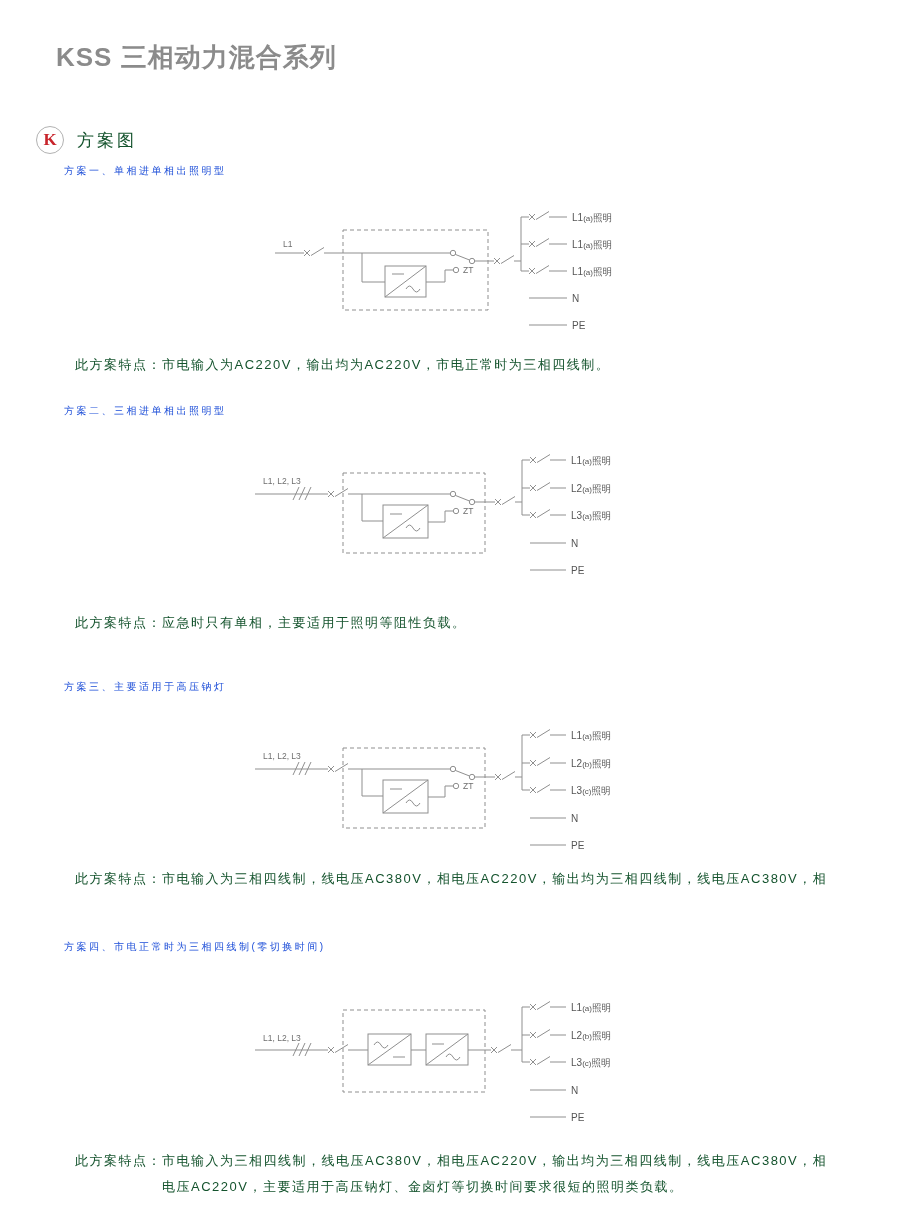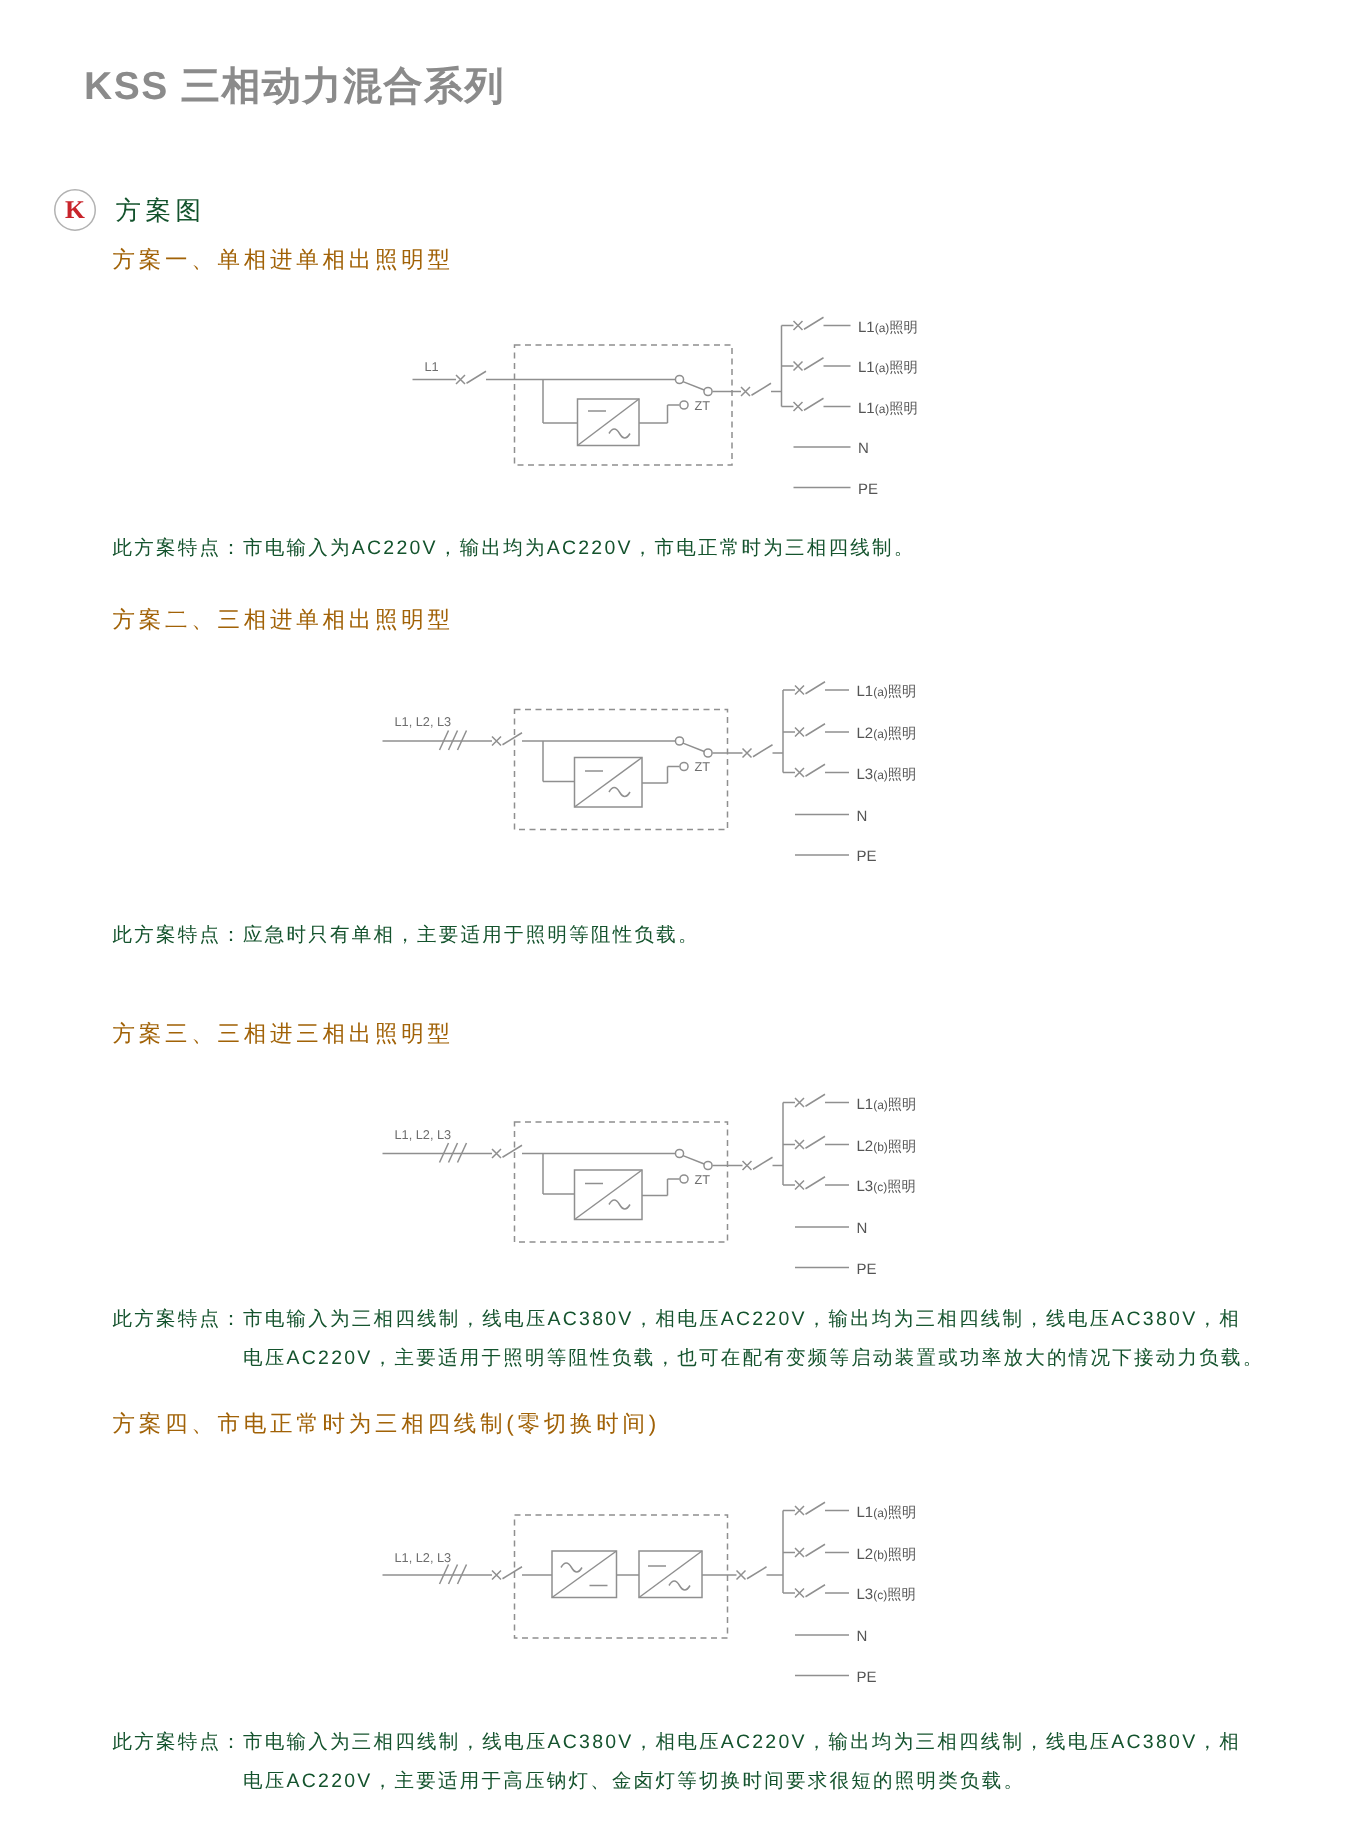--- a/index.html
+++ b/index.html
@@ -12,21 +12,21 @@
     left:56px;top:40px;font-size:26px;font-weight:700;color:#8b8b8b;letter-spacing:1px;
   }
   .section-row{left:36px;top:126px;display:flex;align-items:center;gap:13px;}
   .k-badge{
     width:28px;height:28px;border:1.6px solid #b2b2b2;border-radius:50%;
     color:#c8242b;font-family:"Liberation Serif", serif;font-weight:700;font-size:17px;
     display:flex;align-items:center;justify-content:center;box-sizing:border-box;
   }
   .section-label{font-size:17px;color:#14532d;letter-spacing:3px;}
   .scheme-heading{
-    left:75px;font-size:15px;color:#a16207;letter-spacing:2.5px;white-space:nowrap;
+    left:64px;font-size:10px;color:#1d4ed8;letter-spacing:2.5px;white-space:nowrap;
   }
   .note{
     left:75px;display:flex;font-size:13px;color:#14532d;letter-spacing:1.5px;line-height:26px;
   }
   .note-label{white-space:nowrap;}
   .note-lines div{white-space:nowrap;}
   svg.dg{position:absolute;overflow:visible;}
   svg.dg line, svg.dg path, svg.dg rect{stroke:#8f8f8f;stroke-width:1;fill:none;}
   svg.dg rect.dashed{stroke-dasharray:4 3;}
   svg.dg circle{fill:#ffffff;stroke:#8f8f8f;stroke-width:1;}
@@ -156,21 +156,21 @@
   <text class="lbl" x="318" y="126" font-size="10">PE</text>
 </svg>
 
 <div class="abs note" style="top:610px;">
   <span class="note-label">此方案特点：</span>
   <div class="note-lines">
     <div>应急时只有单相，主要适用于照明等阻性负载。</div>
   </div>
 </div>
 
-<div class="abs scheme-heading" style="top:680px;">方案三、三相进三相出照明型</div>
+<div class="abs scheme-heading" style="top:680px;">方案三、主要适用于高压钠灯</div>
 
 <svg class="dg" style="left:253px;top:723px;" width="375" height="145" viewBox="0 0 375 145">
   <g>
     <text x="10" y="36" class="small">L1, L2, L3</text>
     <line x1="2" y1="46" x2="75" y2="46"></line>
     <line x1="40" y1="52" x2="46" y2="39"></line>
       <line x1="46" y1="52" x2="52" y2="39"></line>
       <line x1="52" y1="52" x2="58" y2="39"></line>
     <use href="#sw" x="78" y="46"></use>
     <line x1="95" y1="46" x2="197" y2="46"></line>
@@ -208,21 +208,20 @@
   <text class="lbl" x="318" y="44"><tspan font-size="10">L2</tspan><tspan font-size="8">(b)</tspan><tspan font-size="9.5">照明</tspan></text>
   <text class="lbl" x="318" y="71"><tspan font-size="10">L3</tspan><tspan font-size="8">(c)</tspan><tspan font-size="9.5">照明</tspan></text>
   <text class="lbl" x="318" y="99" font-size="10">N</text>
   <text class="lbl" x="318" y="126" font-size="10">PE</text>
 </svg>
 
 <div class="abs note" style="top:866px;">
   <span class="note-label">此方案特点：</span>
   <div class="note-lines">
     <div>市电输入为三相四线制，线电压AC380V，相电压AC220V，输出均为三相四线制，线电压AC380V，相</div>
-    <div>电压AC220V，主要适用于照明等阻性负载，也可在配有变频等启动装置或功率放大的情况下接动力负载。</div>
   </div>
 </div>
 
 <div class="abs scheme-heading" style="top:940px;">方案四、市电正常时为三相四线制(零切换时间)</div>
 
 <svg class="dg" style="left:253px;top:985px;" width="375" height="145" viewBox="0 0 375 145">
   <g>
     <text x="10" y="56" class="small">L1, L2, L3</text>
     <line x1="2" y1="65" x2="75" y2="65"></line>
     <line x1="40" y1="71" x2="46" y2="58"></line>

